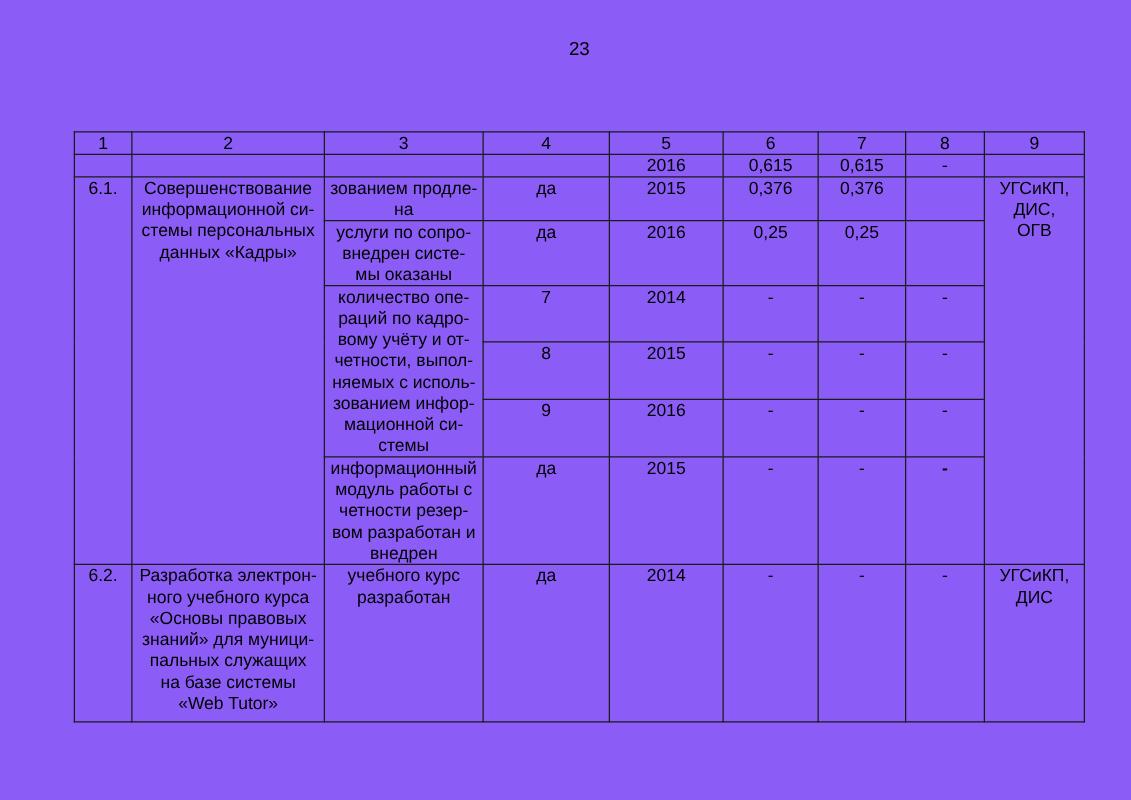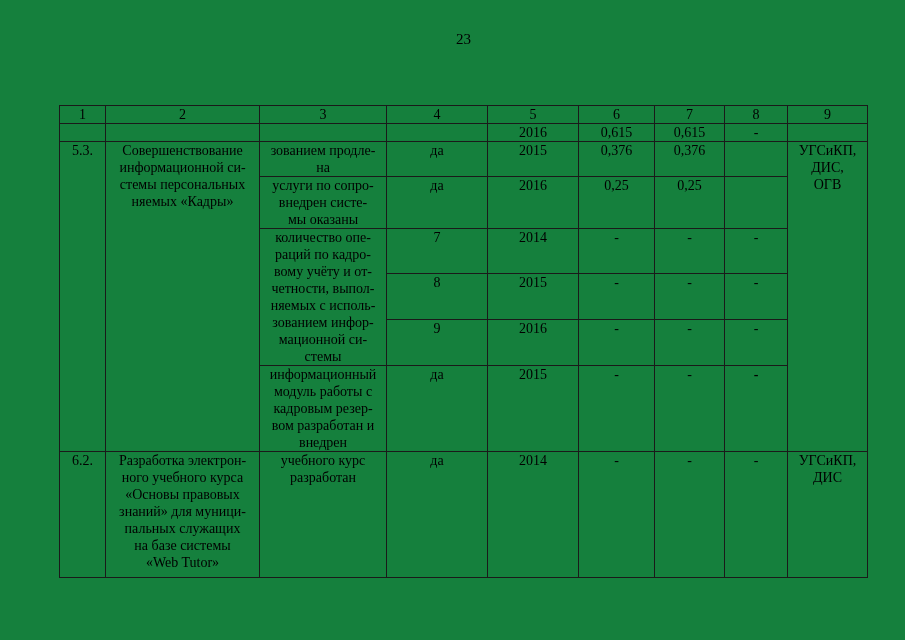--- a/index.html
+++ b/index.html
@@ -1,22 +1,22 @@
 <!DOCTYPE html>
 <html><head>
 <meta charset="utf-8">
 <style>
   html, body { margin: 0; padding: 0; }
   .page {
     position: relative;
     width: 905px;
     height: 640px;
-    background: #15803d;
+    background: #8b5cf6;
     color: #000000;
-    font-family: Liberation Serif, serif;
+    font-family: Liberation Sans, sans-serif;
     overflow: hidden;
   }
   .page-number {
     position: absolute;
     top: 31px;
     left: 60px;
     width: 807px;
     text-align: center;
     font-size: 15px;
     line-height: 17px;
@@ -93,25 +93,25 @@
       <td></td>
       <td></td>
       <td>2016</td>
       <td>0,615</td>
       <td>0,615</td>
       <td>-</td>
       <td></td>
     </tr>
 
     <tr class="h35">
-      <td rowspan="6">5.3.</td>
+      <td rowspan="6">6.1.</td>
       <td rowspan="6" class="cell-left">Совершенствование
 информационной си-
 стемы персональных
-няемых «Кадры»</td>
+данных «Кадры»</td>
       <td>зованием продле-
 на</td>
       <td>да</td>
       <td>2015</td>
       <td>0,376</td>
       <td>0,376</td>
       <td></td>
       <td rowspan="6">УГСиКП,
 ДИС,
 ОГВ</td>
@@ -156,21 +156,21 @@
       <td>9</td>
       <td>2016</td>
       <td>-</td>
       <td>-</td>
       <td>-</td>
     </tr>
 
     <tr class="h83">
       <td>информационный
 модуль работы с
-кадровым резер-
+четности резер-
 вом разработан и
 внедрен</td>
       <td>да</td>
       <td>2015</td>
       <td>-</td>
       <td>-</td>
       <td class="bold">-</td>
     </tr>
 
     <tr class="h126">

